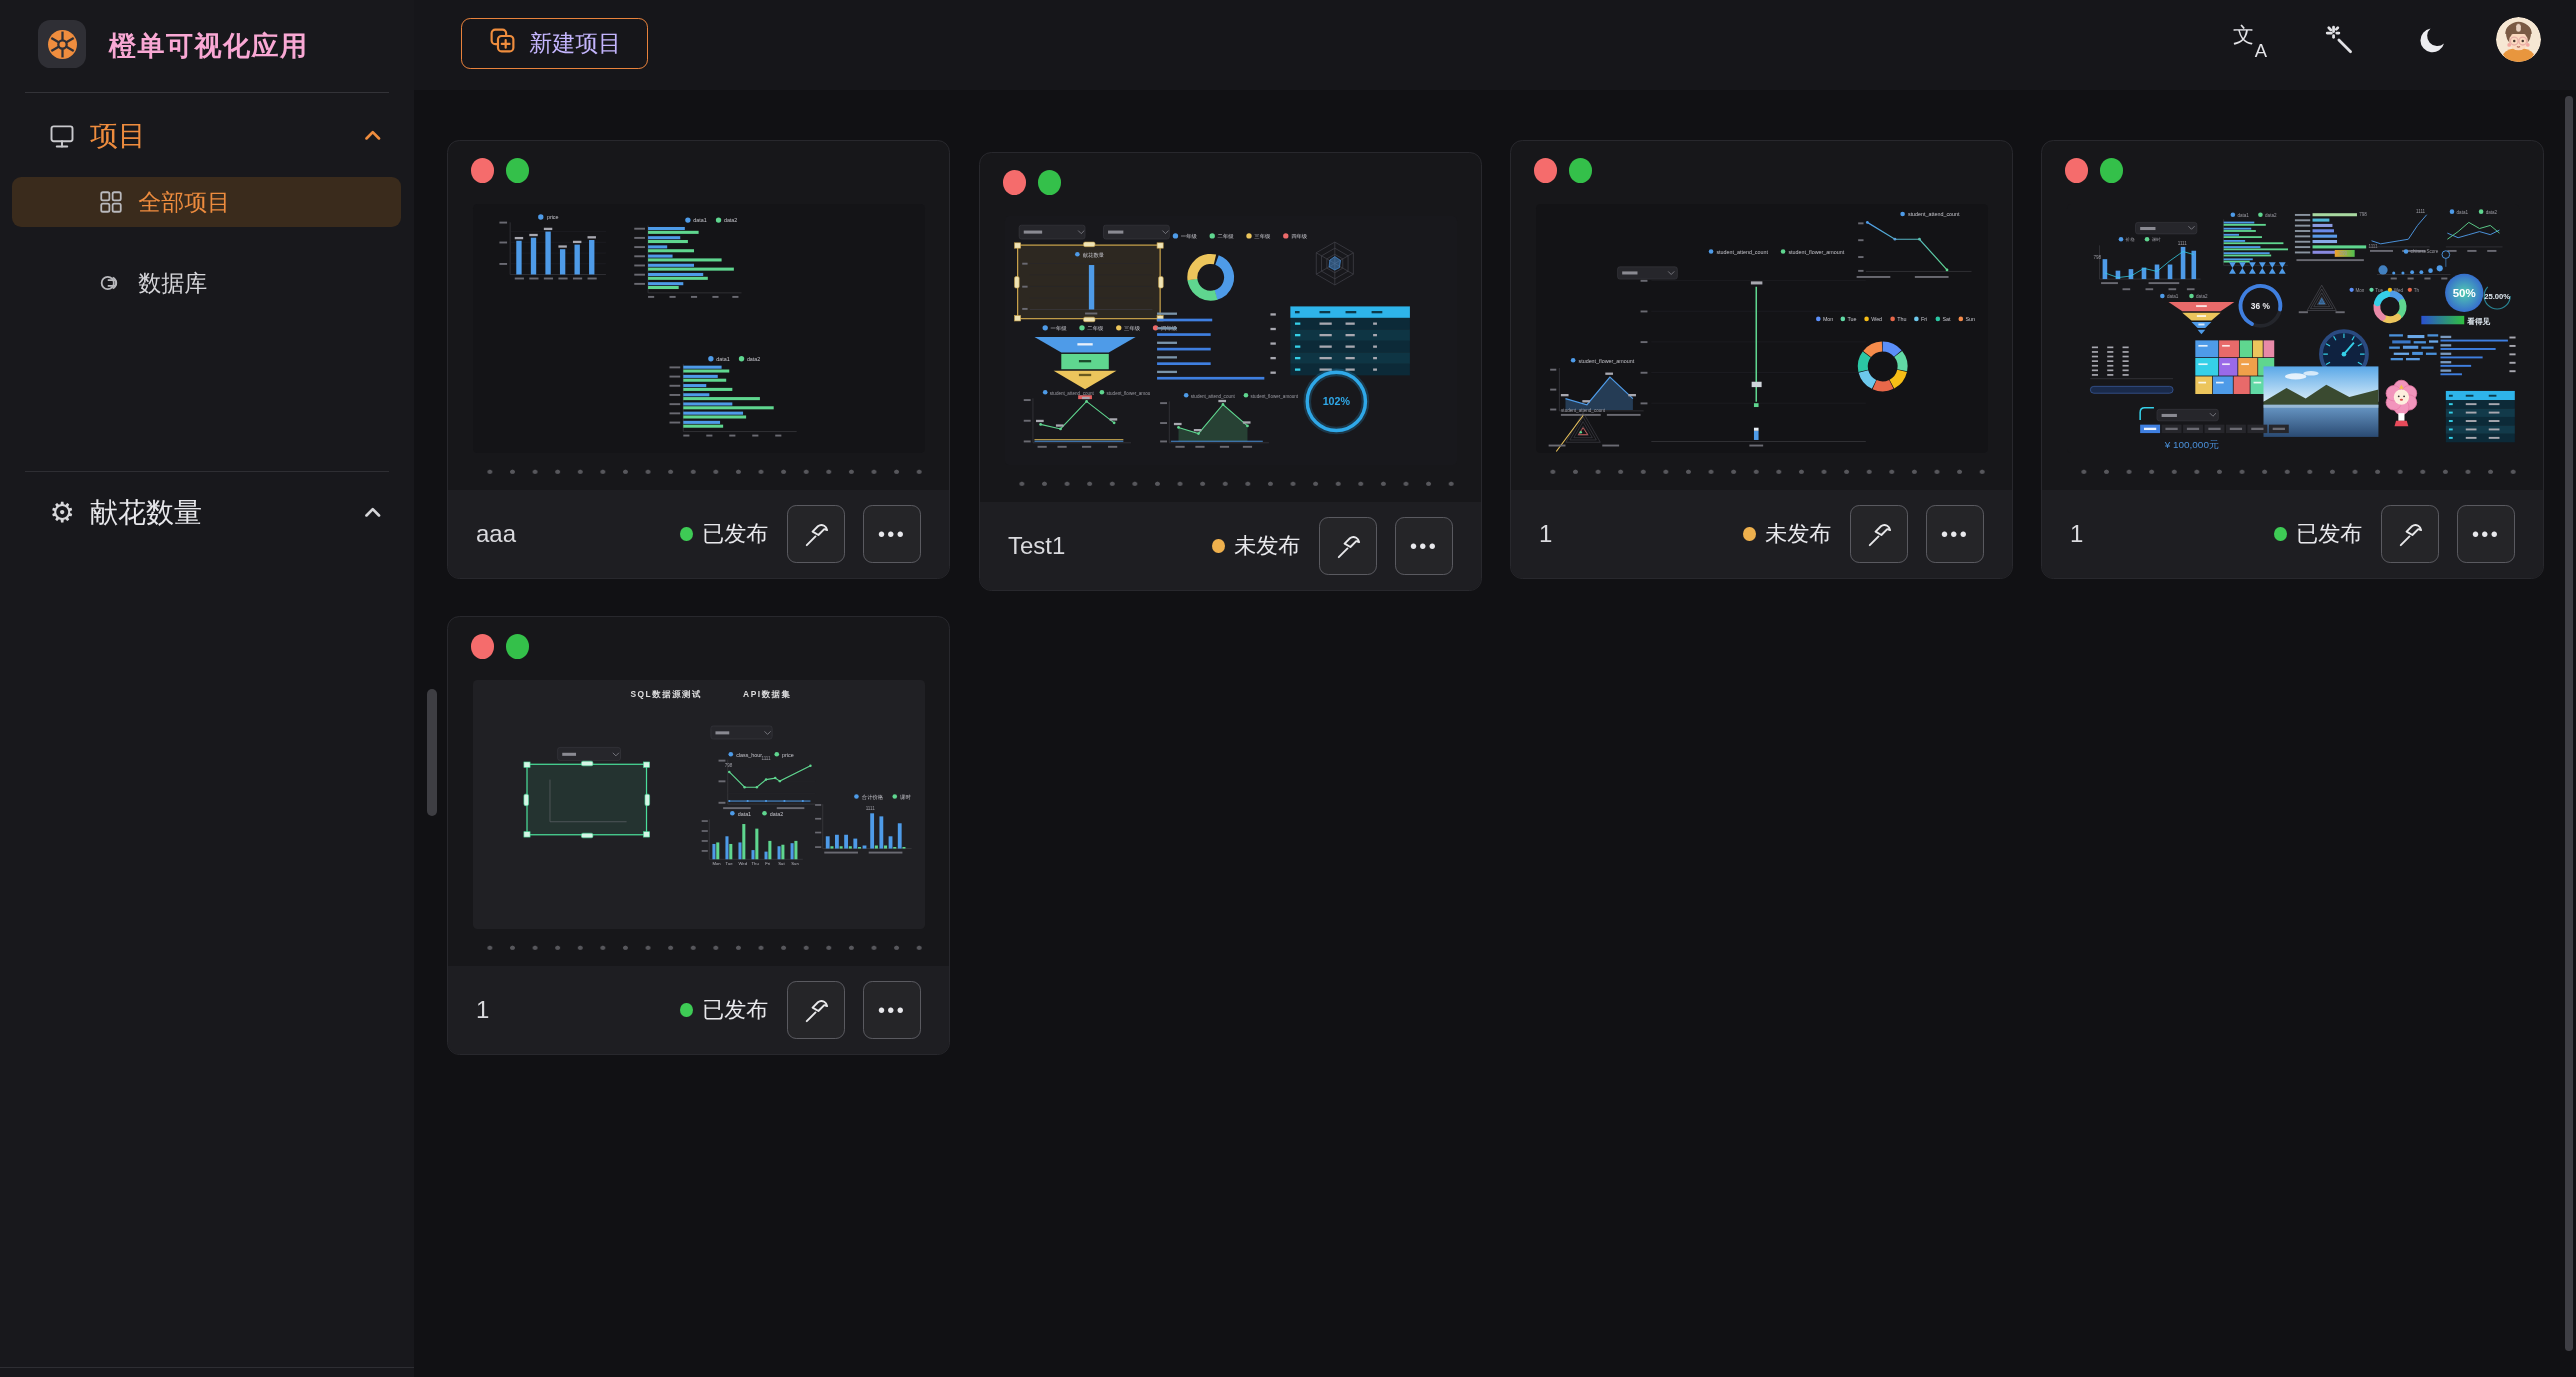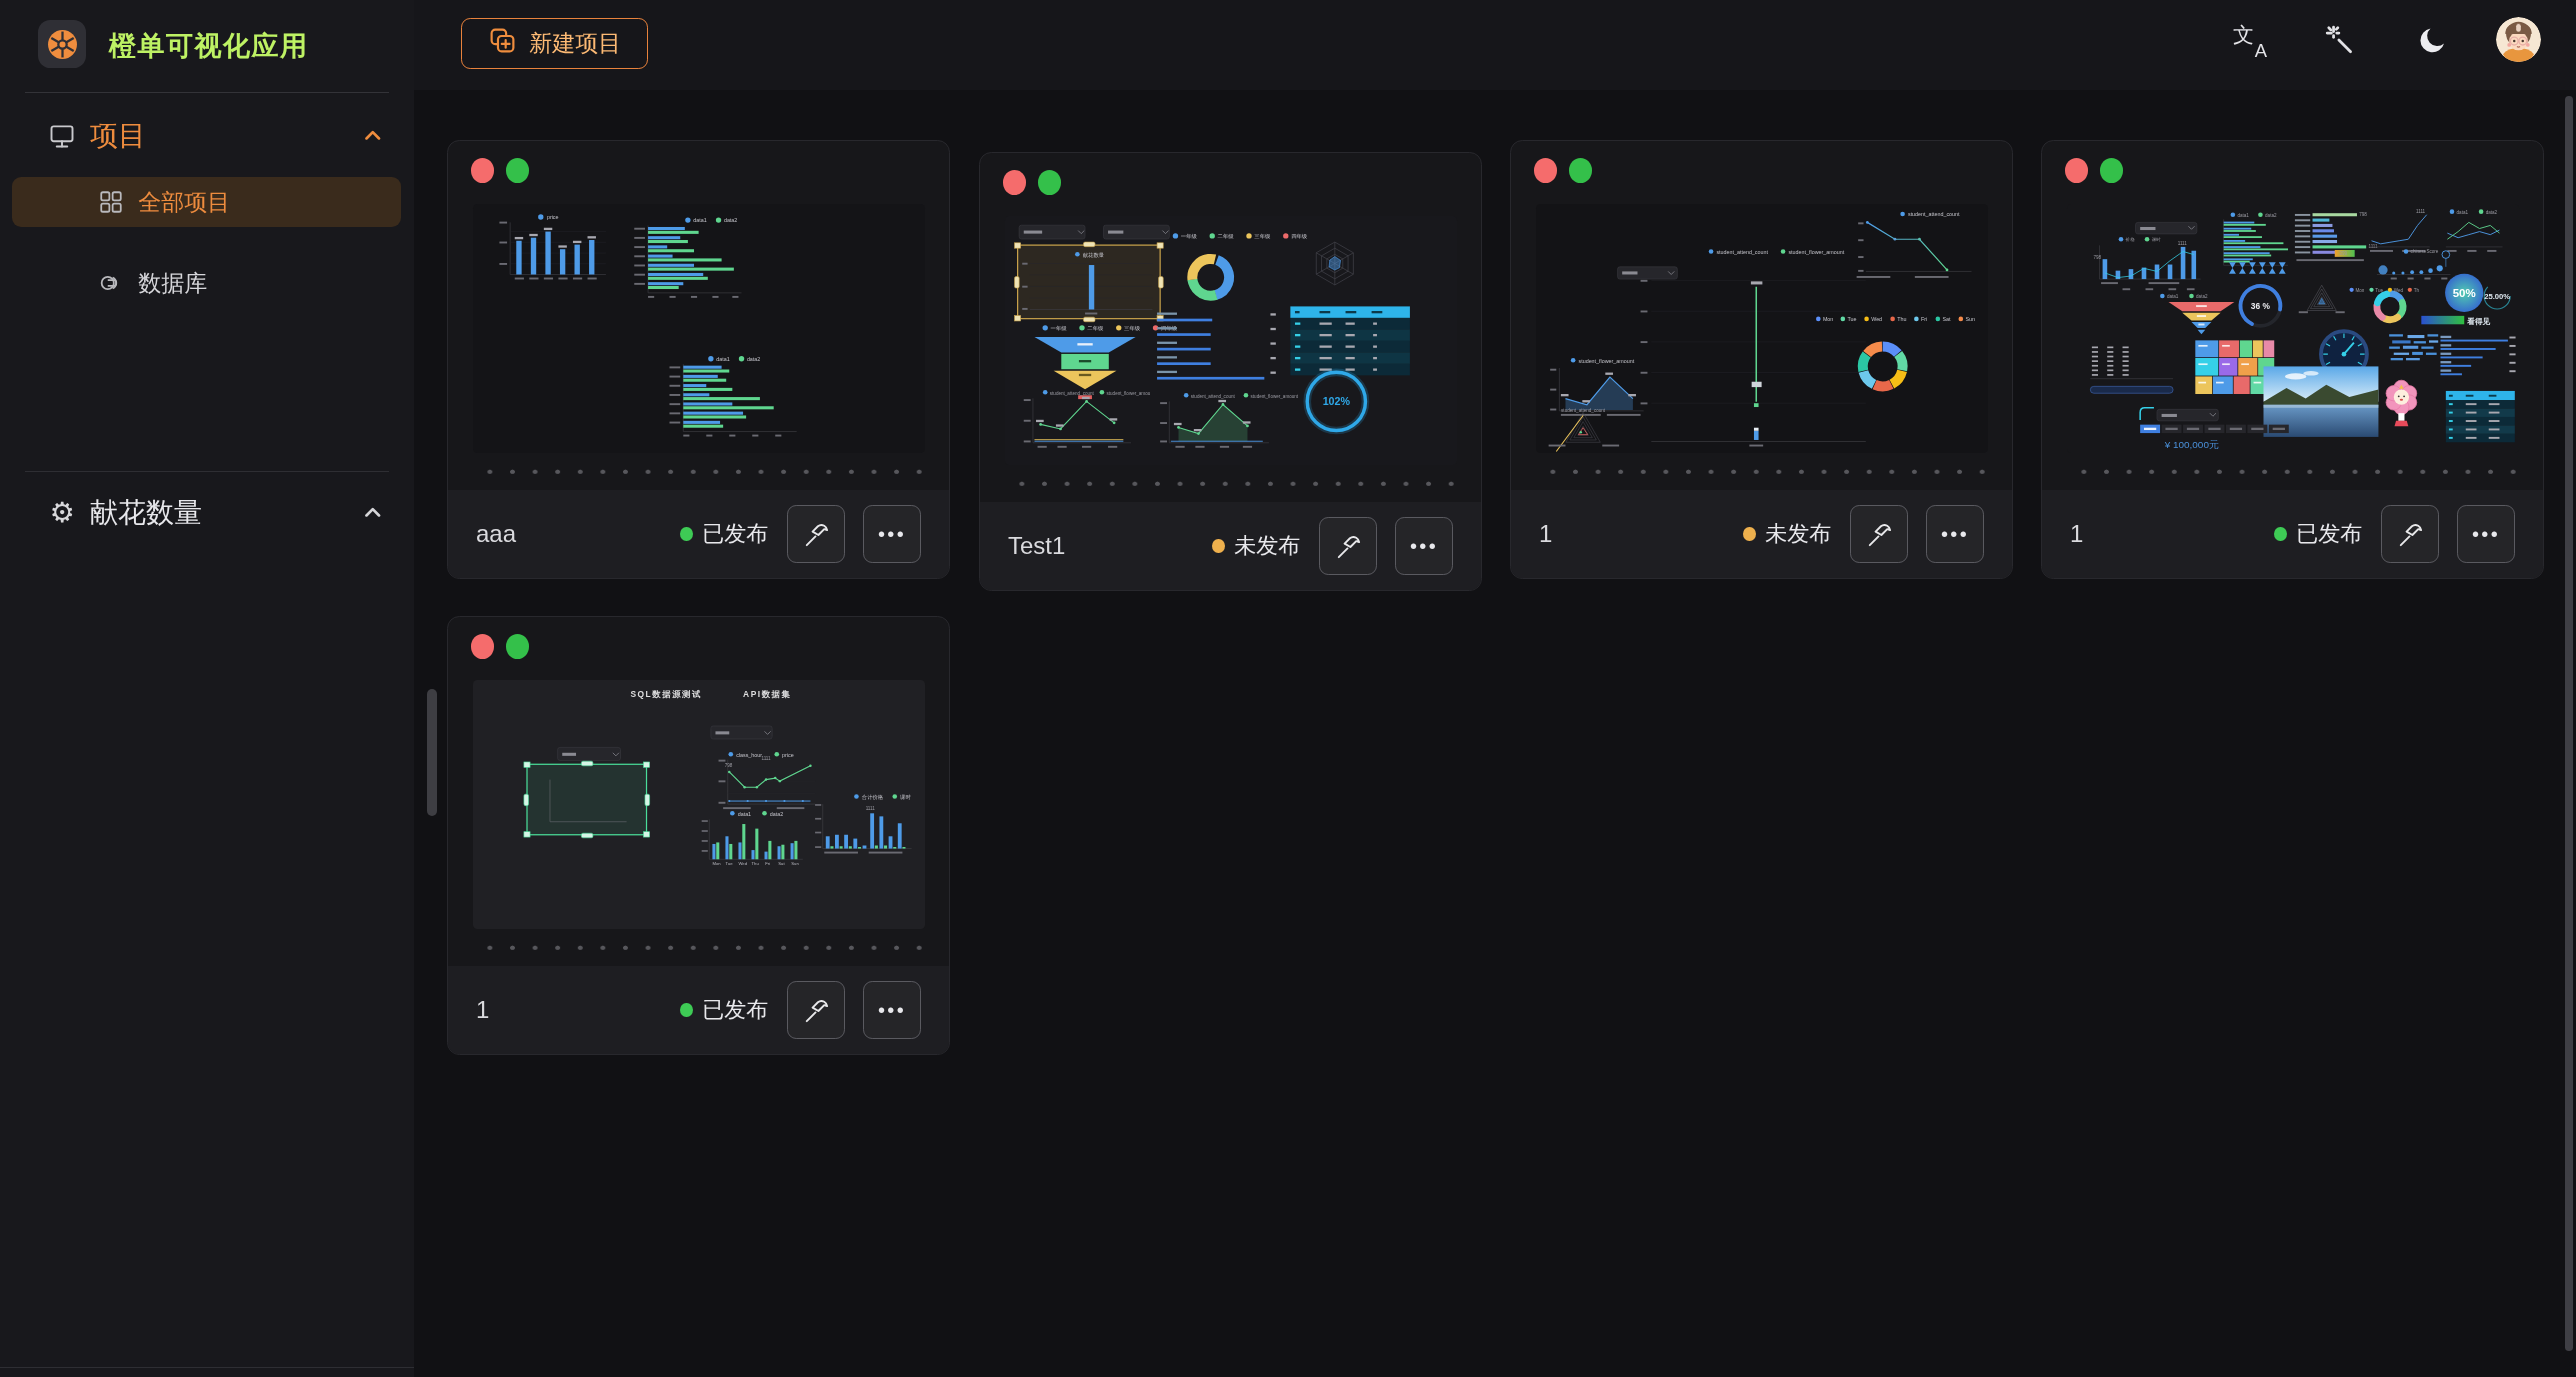--- a/index.html
+++ b/index.html
@@ -2,39 +2,39 @@
 <html style="font-size:12.3px"><head>
 <meta charset="utf-8">
 <style>
   html,body{margin:0;padding:0;background:#0d0d10;}
   body{width:2576px;height:1377px;position:relative;overflow:hidden;
        font-family:"Liberation Sans","DejaVu Sans",sans-serif;color:#e2e2e6;}
   
   .sidebar{position:absolute;left:0;top:0;width:414px;height:1377px;background:#18181c;border-right:0.8px solid #2a2a2f;}
   .logo-row{position:absolute;left:0;top:0;width:100%;height:92px;}
   .logo{position:absolute;left:38px;top:20px;width:48px;height:48px;border-radius:12.3px;background:#2f2f35;display:flex;align-items:center;justify-content:center;}
-  .app-title{position:absolute;left:109px;top:0;height:92px;display:flex;align-items:center;font-size:27px;font-weight:bold;color:#bef264;letter-spacing:1.5px;}
+  .app-title{position:absolute;left:109px;top:0;height:92px;display:flex;align-items:center;font-size:27px;font-weight:bold;color:#f9a8d4;letter-spacing:1.5px;}
   .logo-divider{position:absolute;left:25px;right:25px;top:92px;border-top:1.5px solid #333338;}
   .side-bottom{position:absolute;left:0;right:0;top:1367px;border-top:1.5px solid #2e2e33;height:10px;background:#18181c;}
   .group-head{position:absolute;left:0;width:414px;height:43px;display:flex;align-items:center;cursor:pointer;}
   .group-head .gicon{position:absolute;left:48px;width:28px;height:28px;display:flex;align-items:center;justify-content:center;}
   .group-head .glabel{position:absolute;left:90px;font-size:28px;}
   .group-head .chev{position:absolute;left:362px;width:21.5px;height:21.5px;}
   .side-item{position:absolute;left:12.3px;width:389px;height:48px;border-radius:9.2px;display:flex;align-items:center;cursor:pointer;}
   .side-item .iicon{position:absolute;left:84px;width:29px;height:29px;display:flex;align-items:center;justify-content:center;}
   .side-item .ilabel{position:absolute;left:126px;font-size:23px;color:#d6d6da;}
   .side-item.active{background:#3a2b1c;}
   .side-item.active .ilabel{color:#ee8c3e;}
   .orange{color:#ee8c3e;}
   .side-divider{position:absolute;left:25px;right:25px;border-top:1.5px solid #2e2e33;}
   .gear-glyph{font-size:28px;color:#d8d8db;line-height:1;}
   
   .topbar{position:absolute;left:414px;top:0;right:0;height:90px;background:#16161a;border-bottom:0.8px solid #26262b;}
   .new-project{position:absolute;left:47px;top:17.7px;height:51px;padding:0 26px;display:flex;align-items:center;gap:12.3px;
-     background:transparent;border:1.5px solid #e8823c;border-radius:9.2px;color:#fdba74;font-size:23px;cursor:pointer;font-family:inherit;}
+     background:transparent;border:1.5px solid #e8823c;border-radius:9.2px;color:#c4b5fd;font-size:23px;cursor:pointer;font-family:inherit;}
   .tb-icon{position:absolute;top:21.5px;width:40px;height:40px;display:flex;align-items:center;justify-content:center;cursor:pointer;background:none;border:none;padding:0;}
   .avatar{position:absolute;top:17px;width:45px;height:45px;border-radius:50%;overflow:hidden;cursor:pointer;}
   .lang-box{position:relative;width:34px;height:34px;}
   .lang-box .zh{position:absolute;left:0;top:-3.1px;font-size:21px;color:#e4e4e8;}
   .lang-box .en{position:absolute;right:0;bottom:-3.1px;font-size:18.4px;color:#e4e4e8;}
   
   .content{position:absolute;left:414px;top:90px;right:0;bottom:0;background:#111114;}
   .vscroll{position:absolute;right:3.1px;top:6.1px;width:7.7px;height:1255px;border-radius:3.8px;background:#3f3f45;}
   .splitter{position:absolute;left:427px;top:689px;width:10px;height:127px;border-radius:5.4px;background:#3e3e43;}
   

